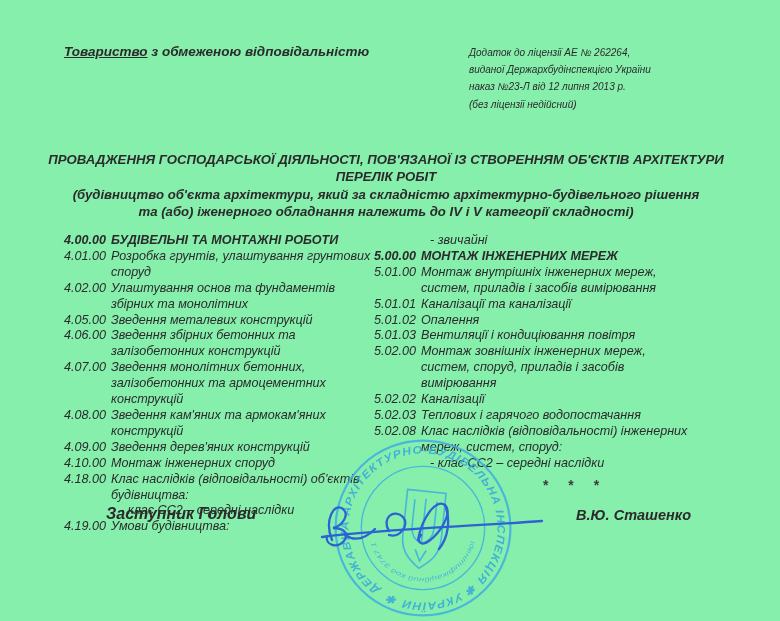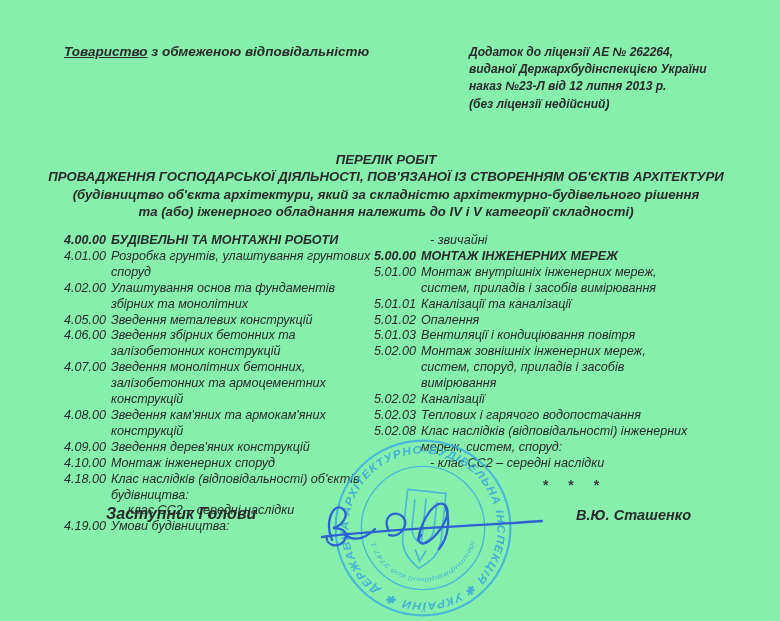--- a/index.html
+++ b/index.html
@@ -3,21 +3,21 @@
 <meta charset="utf-8">
 <style>
   html,body { margin:0; padding:0; background:#ffffff; }
   .page {
     position:relative; width:780px; height:621px; overflow:hidden;
     background:#86efac; color:#2b2b2b;
     font-family:"Liberation Sans", sans-serif; font-style:italic;
   }
   .hdr-left { position:absolute; left:64px; top:44px; font-weight:bold; font-size:13.5px; white-space:nowrap; }
   .hdr-left .u { text-decoration:underline; }
-  .hdr-right { position:absolute; left:469px; top:44px; font-weight:bold; font-size:12px; line-height:17.2px; width:300px; }
+  .hdr-right { position:absolute; left:469px; top:44px; font-weight:normal; font-size:10px; line-height:17.2px; width:300px; }
   .title { position:absolute; left:0; right:8px; top:151px; text-align:center; font-weight:bold; font-size:13.2px; line-height:17.4px; }
   .col { position:absolute; top:233px; }
   .col-left { left:64px; width:315px; }
   .col-right { left:374px; width:320px; }
   .row { display:flex; font-size:12.6px; line-height:15.9px; }
   .row .code { flex:0 0 47px; }
   .col-left .row .txt { width:262px; }
   .col-right .row .txt { width:272px; }
   .row.bold { font-weight:bold; }
   .row.indent .txt { padding-left:9px; }
@@ -37,22 +37,22 @@
   </div>
 
   <div class="hdr-right">
     <div>Додаток до ліцензії АЕ № 262264,</div>
     <div>виданої Держархбудінспекцією України</div>
     <div>наказ №23-Л від 12 липня 2013 р.</div>
     <div>(без ліцензії недійсний)</div>
   </div>
 
   <div class="title">
+    <div>ПРОВАДЖЕННЯ ГОСПОДАРСЬКОЇ ДІЯЛЬНОСТІ, ПОВ'ЯЗАНОЇ ІЗ СТВОРЕННЯМ ОБ'ЄКТІВ АРХІТЕКТУРИ</div>
     <div>ПЕРЕЛІК РОБІТ</div>
-    <div>ПРОВАДЖЕННЯ ГОСПОДАРСЬКОЇ ДІЯЛЬНОСТІ, ПОВ'ЯЗАНОЇ ІЗ СТВОРЕННЯМ ОБ'ЄКТІВ АРХІТЕКТУРИ</div>
     <div>(будівництво об'єкта архітектури, який за складністю архітектурно-будівельного рішення</div>
     <div>та (або) іженерного обладнання належить до IV і V категорії складності)</div>
   </div>
 
   <div class="col col-left">
       <div class="row bold">
         <span class="code">4.00.00</span>
         <span class="txt">БУДІВЕЛЬНІ ТА МОНТАЖНІ РОБОТИ</span>
       </div>
       <div class="row">

